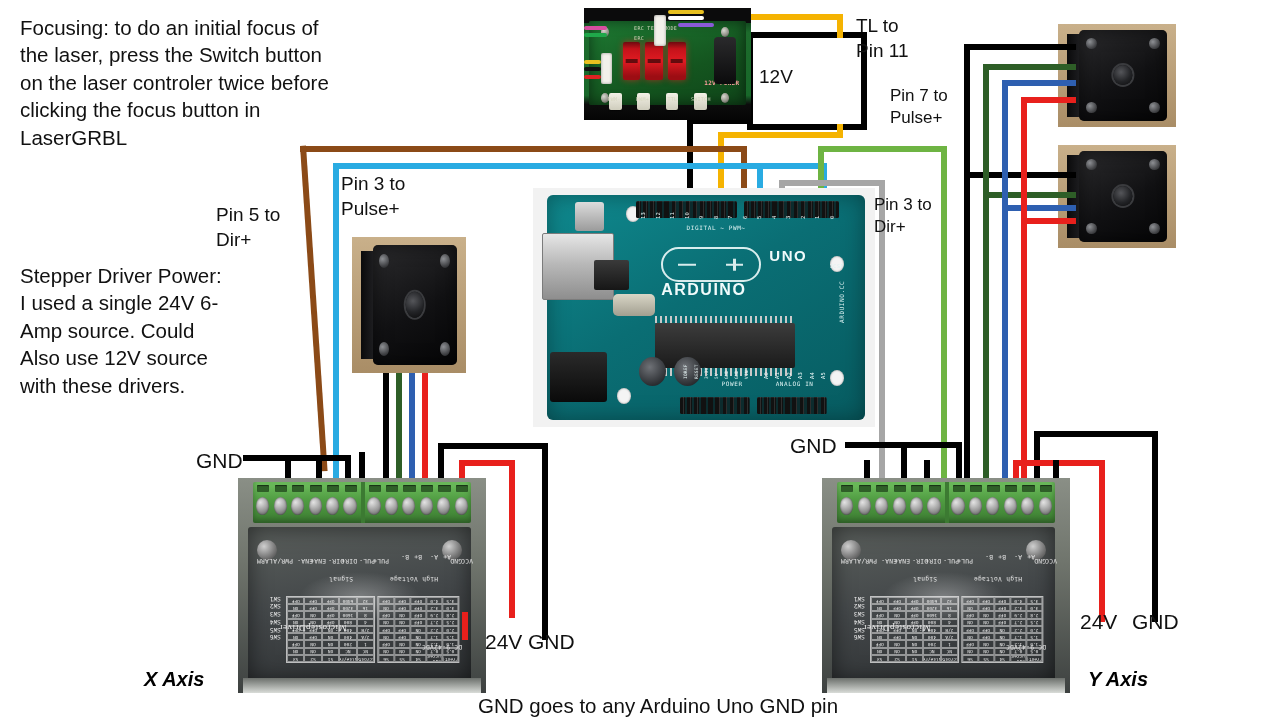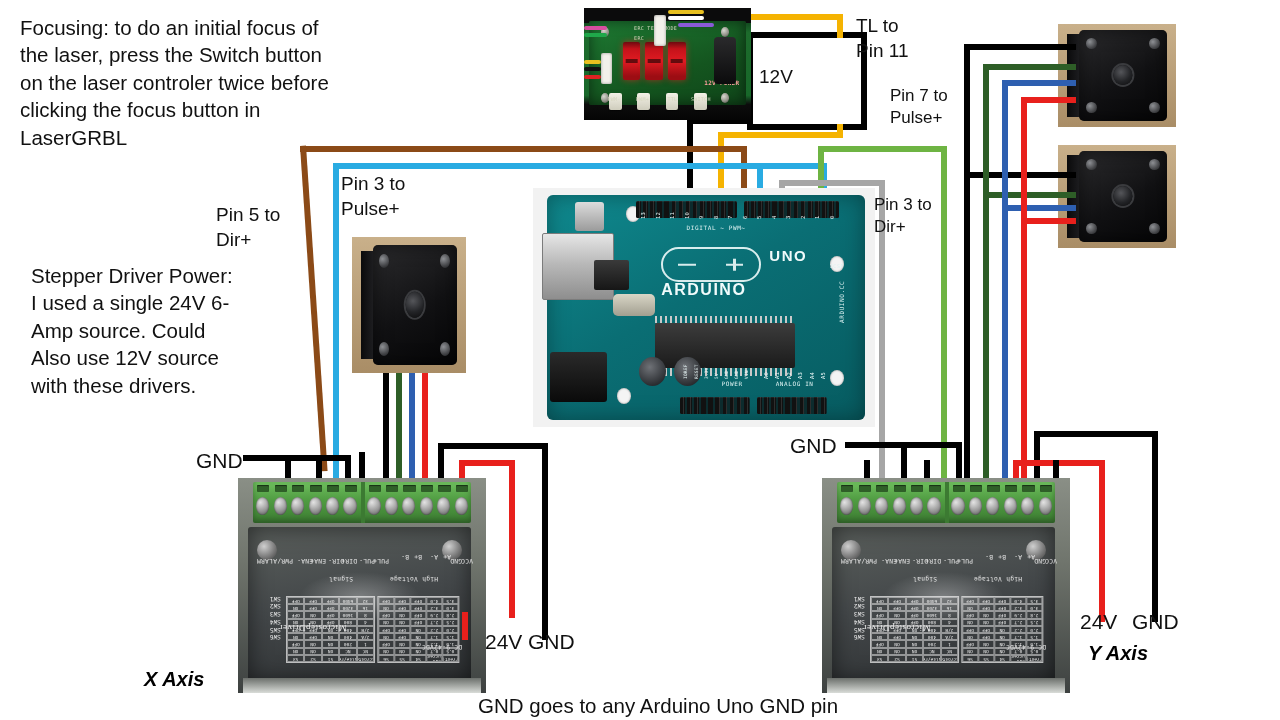--- a/index.html
+++ b/index.html
@@ -692,21 +692,21 @@
 
   <div class="w" style="left:1099px;top:600px;width:6px;height:22px;background:#E8201C;"></div>
   <div class="w" style="left:1152px;top:600px;width:6px;height:22px;background:#000;"></div>
 
   <div class="note" style="left:20px;top:14px;width:380px;">Focusing:  to do an initial focus of
 the laser, press the Switch button
 on the laser controler twice before
 clicking the focus button in
 LaserGRBL</div>
 
-  <div class="note" style="left:20px;top:262px;width:250px;margin-left:11px;">Stepper Driver Power:
+  <div class="note" style="left:20px;top:262px;width:250px;">Stepper Driver Power:
 I used a single 24V 6-
 Amp source.  Could
 Also use 12V source
 with these drivers.</div>
 
 
   <div class="lbl" style="left:759px;top:65px;">12V</div>
 
   <div class="lbl" style="left:856px;top:14px;">TL to
 Pin 11</div>
@@ -728,17 +728,17 @@
   <div class="lbl" style="left:790px;top:432px;font-size:21px;">GND</div>
 
   <div class="lbl" style="left:485px;top:628px;font-size:21px;">24V</div>
   <div class="lbl" style="left:528px;top:628px;font-size:21px;">GND</div>
 
   <div class="lbl" style="left:1080px;top:608px;font-size:21px;">24V</div>
   <div class="lbl" style="left:1132px;top:608px;font-size:21px;">GND</div>
 
   <div class="axis-label" style="left:144px;top:668px;">X Axis</div>
 
-  <div class="axis-label" style="left:1088px;top:642px;">Y Axis</div>
+  <div class="axis-label" style="left:1088px;top:668px;">Y Axis</div>
 
   <div class="caption" style="left:478px;top:694px;text-align:right;">GND goes to any Arduino Uno GND pin</div>
 
 </div>
 
 </body></html>

